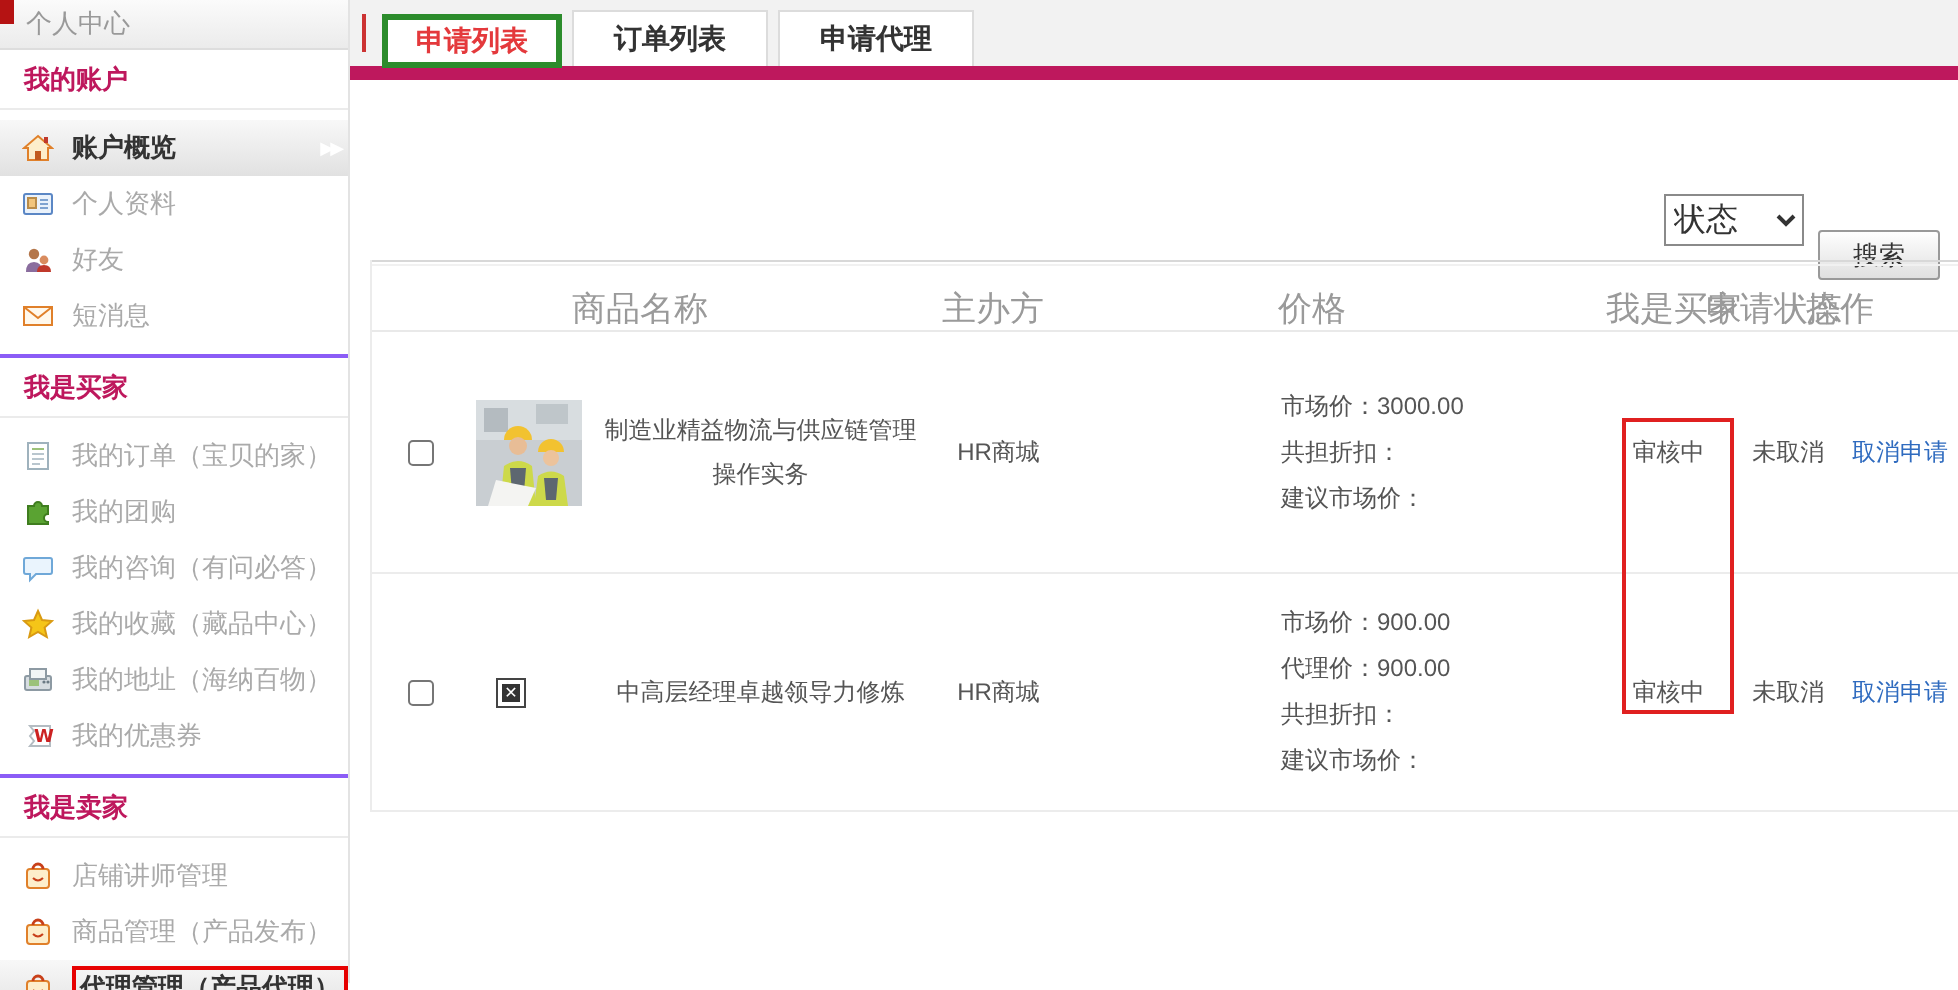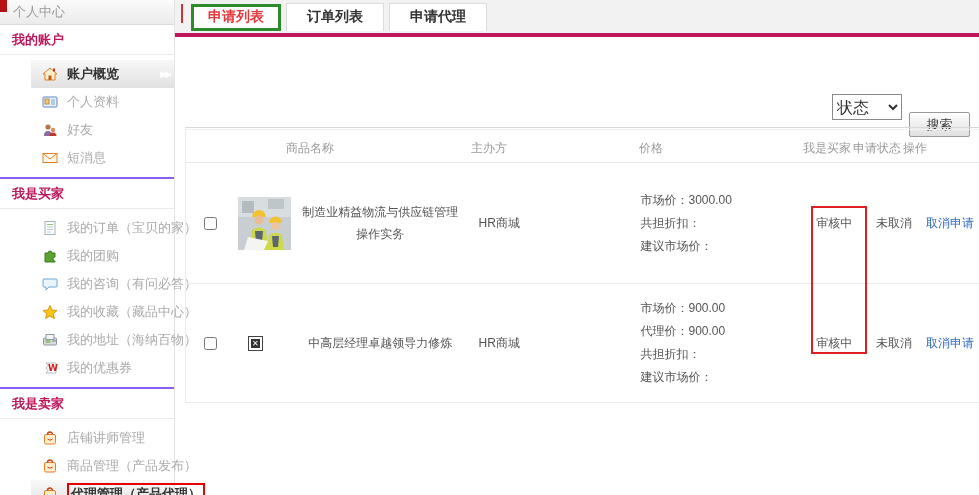--- a/index.html
+++ b/index.html
@@ -11,53 +11,53 @@
 
   
   .sidebar { position:absolute; left:0; top:0; width:174px; height:495px;
              border-right:1px solid #e3e3e3; background:#fff; }
   .sidebar-title { height:24px; line-height:24px; padding-left:13px;
                    background:linear-gradient(#fbfbfb,#ebebeb); border-bottom:1px solid #ddd;
                    color:#999; font-size:13px; }
   .section-header { padding:6px 12px 5px; font-weight:bold; font-size:13px; color:#be185d;
                     border-bottom:1px solid #ebebeb; }
   .section-header.bordered { border-top:2px solid #8b5cf6; margin-top:3px; }
-  .side-items { padding:5px 0 2px;margin-left:31px; }
+  .side-items { padding:5px 0 2px; }
   .side-item { height:28px; display:flex; align-items:center; padding:0 3px 0 10px;
                color:#aaa; font-size:13px; cursor:pointer; white-space:nowrap; }
   .side-item .icon { width:18px; height:16px; margin-right:8px; flex:0 0 18px;
                      display:flex; align-items:center; justify-content:center; }
   .side-item.active { background:linear-gradient(#f8f8f8,#e1e1e1); color:#333; font-weight:bold; }
   .side-item .arrows { margin-left:auto; color:#fff; font-size:9px; letter-spacing:-2px; padding-right:1px; }
   .ann-red-box { border:2px solid #e60000; padding:0 2px; }
 
   
   .main { position:absolute; left:175px; top:0; width:804px; height:495px; }
-  .tabstrip { height:33px; background:#f2f2f2; border-bottom:4px solid #be185d;
-              display:flex; align-items:center; padding-left:6px; }
+  .tabstrip { height:33px; background:#f2f2f2; border-bottom:7px solid #be185d;
+              display:flex; align-items:flex-end; padding-left:6px; }
   .red-sliver { width:2px; height:19px; background:#cc3333; margin:0 8px 7px 0; }
   .tab { height:27px; width:96px; background:#fff; border:1px solid #dcdcdc; border-bottom:none;
          display:flex; align-items:center; justify-content:center; font-size:14px; font-weight:bold;
          color:#333; margin-right:5px; cursor:pointer; }
   .tab.active { width:84px; height:21px; border:3px solid #2c8c2c; color:#e4393c;
                 margin-bottom:-1px; position:relative; z-index:2; background:#fff; }
 
   .toolbar { margin-top:58px; height:24px; display:flex; justify-content:flex-end;
              align-items:center; padding-right:9px; }
   .toolbar select { width:68px; height:24px; font-size:16px; color:#333;
                     border:1px solid #8a8a8a; background:#fff; font-family:inherit; }
   .toolbar button { width:59px; height:23px; margin-left:7px; font-size:13px; color:#333;
                     border:1px solid #999; border-radius:2px;
                     background:linear-gradient(#fefefe,#e0e0e0); cursor:pointer; font-family:inherit;margin-top:35px; }
 
   .table-box { margin-left:10px; margin-top:8px; position:relative;
                border-left:1px solid #ececec; }
   .sep { height:1px; border-top:1px solid #d8d8d8; border-bottom:1px solid #f1f1f1; }
   .thead { height:32px; position:relative; border-bottom:1px solid #e9e9e9;
-           color:#9a9a9a; font-size:12px; }
+           color:#9a9a9a; font-size:17px; }
   .thead span { position:absolute; top:10px; }
   .h-name   { left:100px; } .h-org  { left:285px; } .h-price { left:453px; }
   .h-review { left:617px; } .h-apply{ left:667px; } .h-op    { left:717px; }
 
   .trow { display:flex; align-items:center; border-bottom:1px solid #ececec; }
   .trow.r1 { min-height:120px; } .trow.r2 { min-height:118px; }
   .c-check { width:50px; display:flex; justify-content:center; }
   .c-check input { width:13px; height:13px; }
   .c-img  { width:62px; }
   .c-name { width:165px; text-align:center; color:#555; line-height:22px; }

